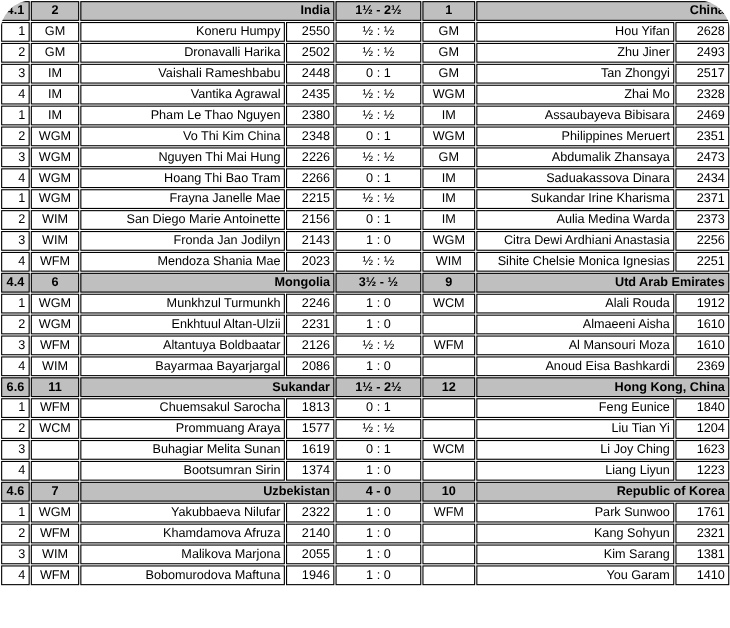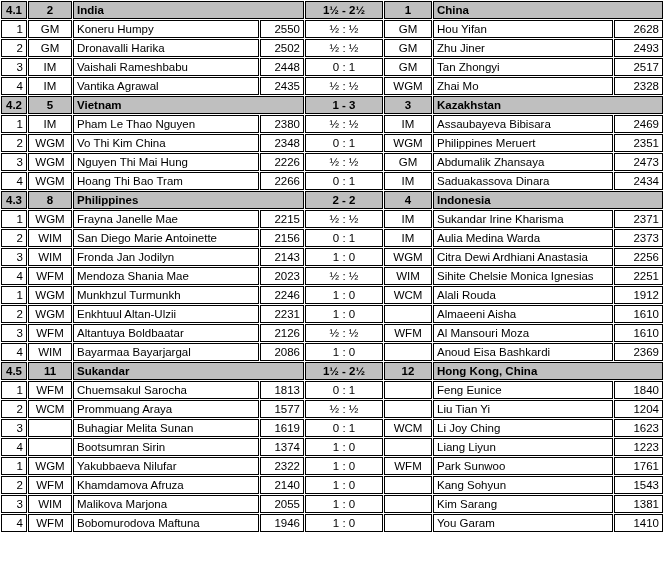--- a/index.html
+++ b/index.html
@@ -7,20 +7,21 @@
     padding: 0;
     background: #ffffff;
     width: 664px;
     font-family: "Liberation Sans", sans-serif;
   }
   .page {
     width: 664px;
     height: 571px;
     background: #ffffff;
     overflow: hidden;
+    border-radius: 30px;
   }
   table.results {
     border-collapse: separate;
     border-spacing: 1px;
     table-layout: fixed;
     margin: 0;
   }
   table.results td {
     border: 1px solid #000000;
     background: #ffffff;
@@ -30,21 +31,21 @@
     padding: 0 3px;
     white-space: nowrap;
     overflow: hidden;
     color: #000000;
     box-sizing: border-box;
   }
   tr.hdr td {
     background: #bfbfbf;
     font-weight: bold;
   }
-  .c-left   { text-align: left; margin-left: 45px; }
+  .c-left   { text-align: right; margin-left: 45px; }
   .c-right  { text-align: right; }
   .c-center { text-align: center; }
 </style>
 </head>
 <body>
 
 <div class="page">
   <table class="results">
     <colgroup>
       <col style="width:26px">
@@ -98,28 +99,20 @@
         <tr>
           <td class="c-right">4</td>
           <td class="c-center">IM</td>
           <td class="c-left">Vantika Agrawal</td>
           <td class="c-right">2435</td>
           <td class="c-center">½ : ½</td>
           <td class="c-center">WGM</td>
           <td class="c-left">Zhai Mo</td>
           <td class="c-right">2328</td>
         </tr>
-        <tr class="hdr">
-          <td class="c-center">4.2</td>
-          <td class="c-center">5</td>
-          <td class="c-left" colspan="2">Vietnam</td>
-          <td class="c-center">1 - 3</td>
-          <td class="c-center">3</td>
-          <td class="c-left" colspan="2">Kazakhstan</td>
-        </tr>
         <tr>
           <td class="c-right">1</td>
           <td class="c-center">IM</td>
           <td class="c-left">Pham Le Thao Nguyen</td>
           <td class="c-right">2380</td>
           <td class="c-center">½ : ½</td>
           <td class="c-center">IM</td>
           <td class="c-left">Assaubayeva Bibisara</td>
           <td class="c-right">2469</td>
         </tr>
@@ -146,28 +139,20 @@
         <tr>
           <td class="c-right">4</td>
           <td class="c-center">WGM</td>
           <td class="c-left">Hoang Thi Bao Tram</td>
           <td class="c-right">2266</td>
           <td class="c-center">0 : 1</td>
           <td class="c-center">IM</td>
           <td class="c-left">Saduakassova Dinara</td>
           <td class="c-right">2434</td>
         </tr>
-        <tr class="hdr">
-          <td class="c-center">4.3</td>
-          <td class="c-center">8</td>
-          <td class="c-left" colspan="2">Philippines</td>
-          <td class="c-center">2 - 2</td>
-          <td class="c-center">4</td>
-          <td class="c-left" colspan="2">Indonesia</td>
-        </tr>
         <tr>
           <td class="c-right">1</td>
           <td class="c-center">WGM</td>
           <td class="c-left">Frayna Janelle Mae</td>
           <td class="c-right">2215</td>
           <td class="c-center">½ : ½</td>
           <td class="c-center">IM</td>
           <td class="c-left">Sukandar Irine Kharisma</td>
           <td class="c-right">2371</td>
         </tr>
@@ -193,20 +178,28 @@
         </tr>
         <tr>
           <td class="c-right">4</td>
           <td class="c-center">WFM</td>
           <td class="c-left">Mendoza Shania Mae</td>
           <td class="c-right">2023</td>
           <td class="c-center">½ : ½</td>
           <td class="c-center">WIM</td>
           <td class="c-left">Sihite Chelsie Monica Ignesias</td>
           <td class="c-right">2251</td>
+        </tr>
+        <tr class="hdr">
+          <td class="c-center">4.4</td>
+          <td class="c-center">6</td>
+          <td class="c-left" colspan="2">Mongolia</td>
+          <td class="c-center">3½ - ½</td>
+          <td class="c-center">9</td>
+          <td class="c-left" colspan="2">Utd Arab Emirates</td>
         </tr>
         <tr>
           <td class="c-right">1</td>
           <td class="c-center">WGM</td>
           <td class="c-left">Munkhzul Turmunkh</td>
           <td class="c-right">2246</td>
           <td class="c-center">1 : 0</td>
           <td class="c-center">WCM</td>
           <td class="c-left">Alali Rouda</td>
           <td class="c-right">1912</td>
@@ -235,21 +228,21 @@
           <td class="c-right">4</td>
           <td class="c-center">WIM</td>
           <td class="c-left">Bayarmaa Bayarjargal</td>
           <td class="c-right">2086</td>
           <td class="c-center">1 : 0</td>
           <td class="c-center"></td>
           <td class="c-left">Anoud Eisa Bashkardi</td>
           <td class="c-right">2369</td>
         </tr>
         <tr class="hdr">
-          <td class="c-center">4.5</td>
+          <td class="c-center">6.6</td>
           <td class="c-center">11</td>
           <td class="c-left" colspan="2">Sukandar</td>
           <td class="c-center">1½ - 2½</td>
           <td class="c-center">12</td>
           <td class="c-left" colspan="2">Hong Kong, China</td>
         </tr>
         <tr>
           <td class="c-right">1</td>
           <td class="c-center">WFM</td>
           <td class="c-left">Chuemsakul Sarocha</td>
@@ -282,39 +275,47 @@
         <tr>
           <td class="c-right">4</td>
           <td class="c-center"></td>
           <td class="c-left">Bootsumran Sirin</td>
           <td class="c-right">1374</td>
           <td class="c-center">1 : 0</td>
           <td class="c-center"></td>
           <td class="c-left">Liang Liyun</td>
           <td class="c-right">1223</td>
         </tr>
+        <tr class="hdr">
+          <td class="c-center">4.6</td>
+          <td class="c-center">7</td>
+          <td class="c-left" colspan="2">Uzbekistan</td>
+          <td class="c-center">4 - 0</td>
+          <td class="c-center">10</td>
+          <td class="c-left" colspan="2">Republic of Korea</td>
+        </tr>
         <tr>
           <td class="c-right">1</td>
           <td class="c-center">WGM</td>
           <td class="c-left">Yakubbaeva Nilufar</td>
           <td class="c-right">2322</td>
           <td class="c-center">1 : 0</td>
           <td class="c-center">WFM</td>
           <td class="c-left">Park Sunwoo</td>
           <td class="c-right">1761</td>
         </tr>
         <tr>
           <td class="c-right">2</td>
           <td class="c-center">WFM</td>
           <td class="c-left">Khamdamova Afruza</td>
           <td class="c-right">2140</td>
           <td class="c-center">1 : 0</td>
           <td class="c-center"></td>
           <td class="c-left">Kang Sohyun</td>
-          <td class="c-right">1543</td>
+          <td class="c-right">2321</td>
         </tr>
         <tr>
           <td class="c-right">3</td>
           <td class="c-center">WIM</td>
           <td class="c-left">Malikova Marjona</td>
           <td class="c-right">2055</td>
           <td class="c-center">1 : 0</td>
           <td class="c-center"></td>
           <td class="c-left">Kim Sarang</td>
           <td class="c-right">1381</td>

